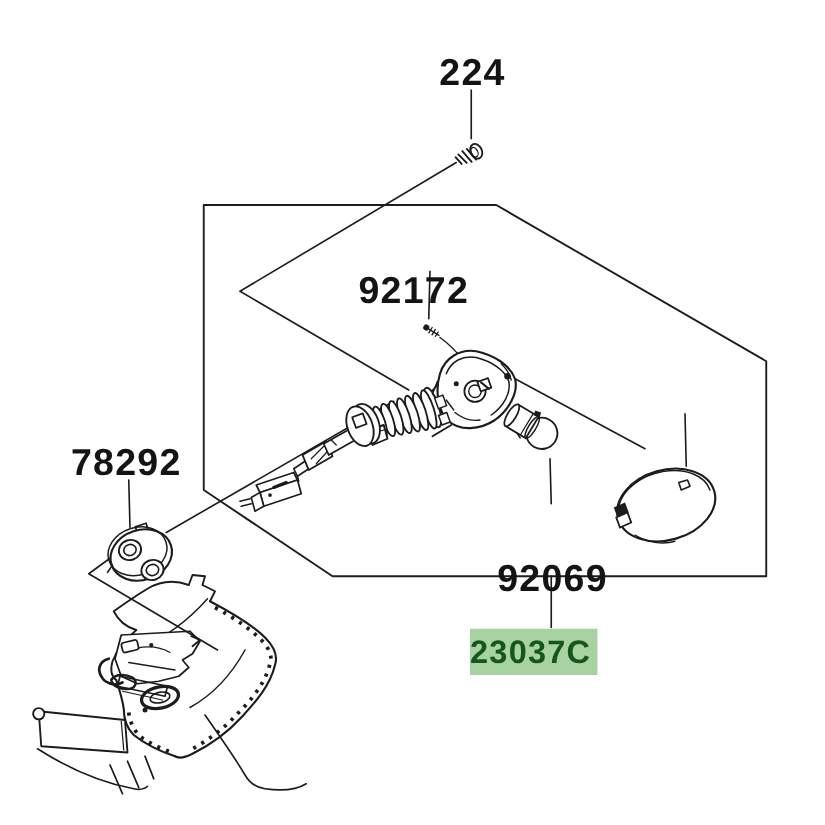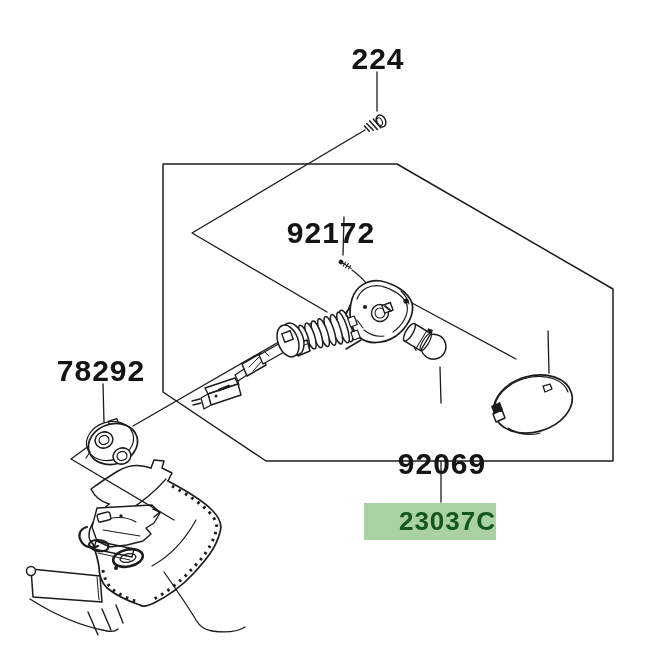--- a/index.html
+++ b/index.html
@@ -10,22 +10,22 @@
   svg .wh  { stroke:#1c1c1c; fill:#ffffff; stroke-linejoin:round; }
   svg .dk  { fill:#1c1c1c; stroke:none; }
   svg .ser { stroke:#1c1c1c; fill:none; stroke-width:3; stroke-dasharray:2.5 5; stroke-linecap:butt; }
   .lbl { position:absolute; transform:translate(-50%,-50%); font-weight:bold; font-size:30px;
          letter-spacing:1px; color:#141414; white-space:nowrap; }
   #lbl-224    { left:378px; top:59px;  }
   #lbl-92172  { left:331px; top:203px;margin-top:30px; }
   #lbl-23048  { left:549px; top:314px; }
   #lbl-92069  { left:442px; top:420px;margin-top:44px; }
   #lbl-92161  { left:101px; top:371px; }
-  #lbl-23037c { left:364px; top:503px; width:132px; height:37px; transform:none;
-                text-align:right; line-height:37px; font-size:26px; }
+  #lbl-23037c { left:376px; top:503px; width:102px; height:37px; transform:none;
+                text-align:left; line-height:37px; font-size:26px; }
 </style>
 </head>
 <body>
 
 <div class="stage">
 <svg width="660" height="660" viewBox="0 0 660 660">
 
   <polygon class="ln" stroke-width="1.5" points="163,164 397,164 613,289 613,461 266,461 163,392"></polygon>
 
   <g>

